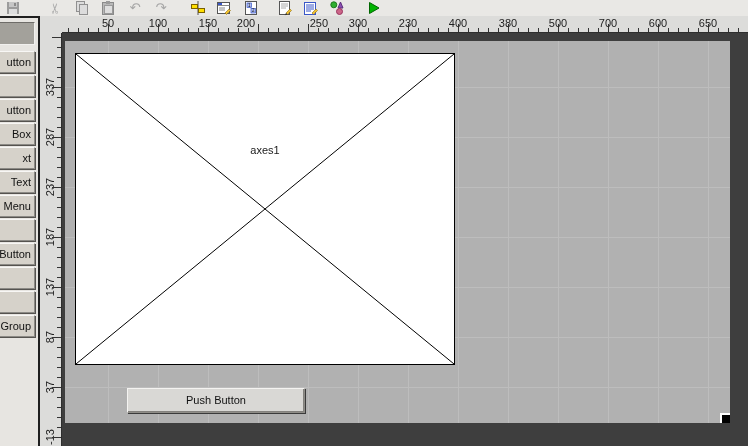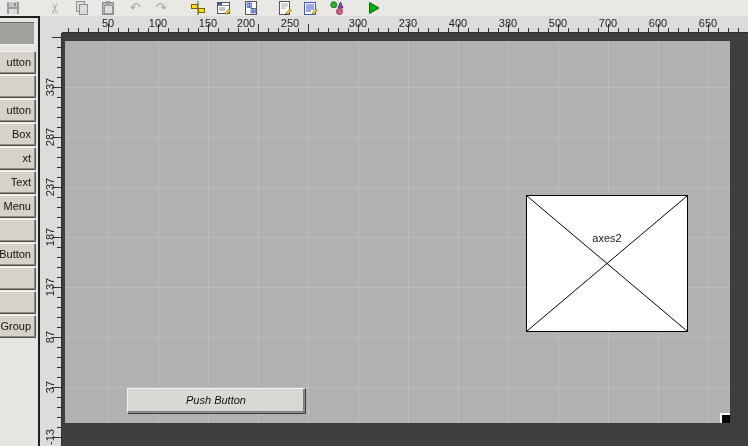--- a/index.html
+++ b/index.html
@@ -158,21 +158,21 @@
       <div class="pal-btn" style="top: 273px;"></div>
       <div class="pal-btn" style="top: 297px;">Group</div>
     </div>
 
   <div id="ruler-corner"></div>
   <div id="ruler-top">
       <div class="rt-label" style="left: 26px;">50</div>
       <div class="rt-label" style="left: 76px;">100</div>
       <div class="rt-label" style="left: 126px;">150</div>
       <div class="rt-label" style="left: 164px;">200</div>
-      <div class="rt-label" style="left: 208px;">250</div>
+      <div class="rt-label" style="left: 226px; text-align: right;">250</div>
       <div class="rt-label" style="left: 276px;">300</div>
       <div class="rt-label" style="left: 326px;">230</div>
       <div class="rt-label" style="left: 376px;">400</div>
       <div class="rt-label" style="left: 426px;">380</div>
       <div class="rt-label" style="left: 476px;">500</div>
       <div class="rt-label" style="left: 526px;">700</div>
       <div class="rt-label" style="left: 576px;">600</div>
       <div class="rt-label" style="left: 626px;">650</div>
       <div class="rt-tick" style="left: 6px; height: 4px;"></div>
       <div class="rt-tick" style="left: 16px; height: 4px;"></div>
@@ -306,24 +306,24 @@
       <div class="rl-tick" style="top: 354px; width: 9px;"></div>
       <div class="rl-tick" style="top: 364px; width: 4px;"></div>
       <div class="rl-tick" style="top: 374px; width: 4px;"></div>
       <div class="rl-tick" style="top: 384px; width: 4px;"></div>
       <div class="rl-tick" style="top: 394px; width: 4px;"></div>
       <div class="rl-tick" style="top: 404px; width: 9px;"></div>
     </div>
 
   <div id="canvas">
     <div id="figure">
-      <div id="push-button" style="left: 62px; top: 347px; width: 178px; height: 25px; font-style: italic;">Push Button</div>
+      <div id="push-button" style="left: 62px; top: 347px; width: 178px; height: 25px;">Push Button</div>
       <div id="resize-handle"></div>
-        <div class="axes-box" style="left: 461px; top: 154px; width: 162px; height: 137px;">
+    <div class="axes-box" style="left: 10px; top: 12px; width: 380px; height: 312px;">
           <svg viewBox="0 0 100 100" preserveAspectRatio="none">
             <line x1="0" y1="0" x2="100" y2="100" stroke="#000" stroke-width="1" vector-effect="non-scaling-stroke"></line>
             <line x1="0" y1="100" x2="100" y2="0" stroke="#000" stroke-width="1" vector-effect="non-scaling-stroke"></line>
           </svg>
-          <span class="axes-label">axes2</span>
+          <span class="axes-label">axes1</span>
         </div>
       </div>
   </div>
 </div>
 
 </body></html>

